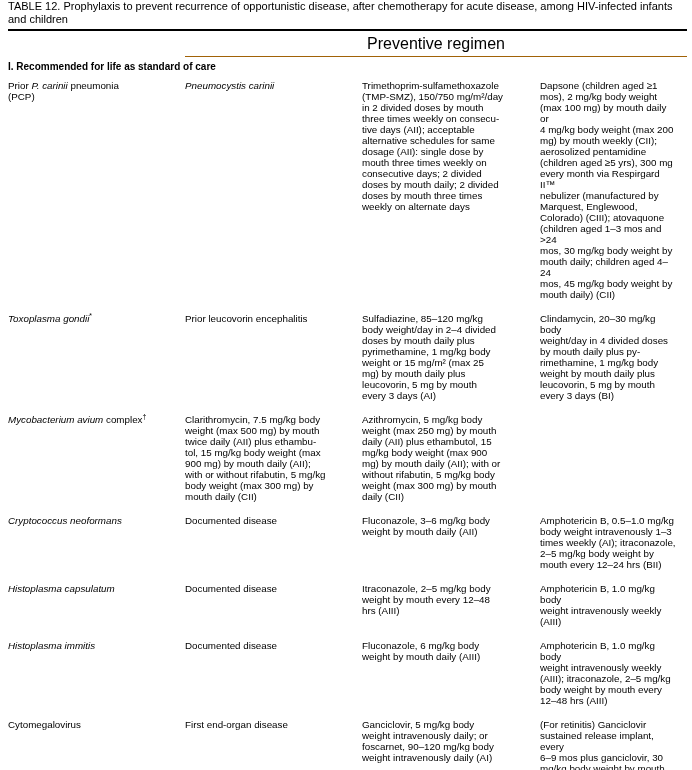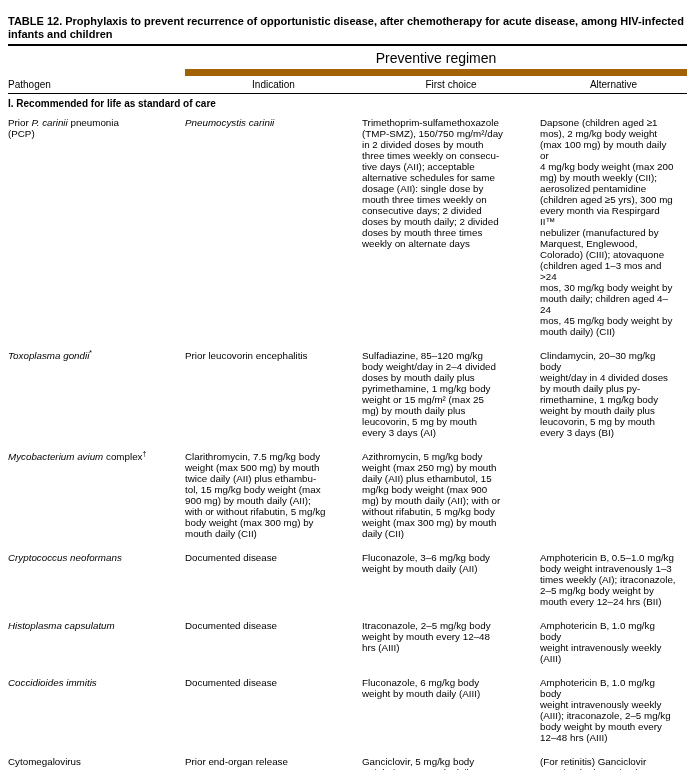--- a/index.html
+++ b/index.html
@@ -3,29 +3,29 @@
 <meta charset="utf-8">
 <style>
   html, body { margin: 0; padding: 0; background: #ffffff; color: #000000; }
   body {
     width: 692px; height: 770px; overflow: hidden;
     font-family: "Liberation Sans", sans-serif;
     -webkit-font-smoothing: antialiased;
   }
   .page { margin: 0 5px 0 8px; }
   .title {
-    font-weight: bold; font-size: 11px; line-height: 13px;
-    padding: 15px 0 3px 0;
+    font-weight: normal; font-size: 11px; line-height: 13px;
+    padding: 0 0 3px 0;
   }
   .rule-thick { border-top: 2px solid #000; height: 0; }
   .grid4 { display: grid; grid-template-columns: 177px 177px 178px 1fr; }
   .grid2 { display: grid; grid-template-columns: 177px 1fr; }
   .regimen-span {
-    text-align: center; font-size: 14px; padding: 4px 0 3px 0;
-    border-bottom: 7px solid #a16207;
+    text-align: center; font-size: 16px; padding: 4px 0 3px 0;
+    border-bottom: 1px solid #a16207;
   }
   .colhead-row { border-bottom: 1px solid #000; font-size: 10px; }
   .colhead-row .ch { padding: 3px 0 3px 0; }
   .ch-left { text-align: left; }
   .ch-center { text-align: center; }
   .section-head { font-weight: bold; font-size: 10px; padding: 4px 0 8px 0; }
   .trow { margin-bottom: 13px; }
   .trow:last-child { margin-bottom: 0; }
   .cell {
     font-size: 9.8px; line-height: 11px;
@@ -40,26 +40,20 @@
 <div class="page">
 
   <div class="title">TABLE 12. Prophylaxis to prevent recurrence of opportunistic disease, after chemotherapy for acute disease, among HIV-infected infants and children</div>
   <div class="rule-thick"></div>
 
   <div class="grid2">
     <div></div>
     <div class="regimen-span">Preventive regimen</div>
   </div>
 
-  <div class="grid4 colhead-row">
-    <div class="ch ch-left">Pathogen</div>
-    <div class="ch ch-center">Indication</div>
-    <div class="ch ch-center">First choice</div>
-    <div class="ch ch-center">Alternative</div>
-  </div>
 
   <div class="section-head">I. Recommended for life as standard of care</div>
 
   <div class="grid4 trow">
     <div class="cell"><span>Prior </span><span class="i">P. carinii</span><span> pneumonia
 (PCP)</span></div>
     <div class="cell"><span class="i">Pneumocystis carinii</span><span></span><span class="sup"></span></div>
     <div class="cell">Trimethoprim-sulfamethoxazole
 (TMP-SMZ), 150/750 mg/m²/day
 in 2 divided doses by mouth
@@ -147,34 +141,34 @@
     <div class="cell"><span>Documented disease</span><span class="i"></span><span></span></div>
     <div class="cell">Itraconazole, 2–5 mg/kg body
 weight by mouth every 12–48
 hrs (AIII)</div>
     <div class="cell">Amphotericin B, 1.0 mg/kg body
 weight intravenously weekly
 (AIII)</div>
   </div>
 
   <div class="grid4 trow">
-    <div class="cell"><span class="i">Coccidioides immitis</span><span></span><span class="sup"></span></div>
+    <div class="cell"><span class="i">Histoplasma immitis</span><span></span><span class="sup"></span></div>
     <div class="cell"><span>Documented disease</span><span class="i"></span><span></span></div>
     <div class="cell">Fluconazole, 6 mg/kg body
 weight by mouth daily (AIII)</div>
     <div class="cell">Amphotericin B, 1.0 mg/kg body
 weight intravenously weekly
 (AIII); itraconazole, 2–5 mg/kg
 body weight by mouth every
 12–48 hrs (AIII)</div>
   </div>
 
   <div class="grid4 trow">
     <div class="cell"><span class="i"></span><span>Cytomegalovirus</span><span class="sup"></span></div>
-    <div class="cell"><span>Prior end-organ release</span><span class="i"></span><span></span></div>
+    <div class="cell"><span>First end-organ disease</span><span class="i"></span><span></span></div>
     <div class="cell">Ganciclovir, 5 mg/kg body
 weight intravenously daily; or
 foscarnet, 90–120 mg/kg body
 weight intravenously daily (AI)</div>
     <div class="cell">(For retinitis) Ganciclovir
 sustained release implant, every
 6–9 mos plus ganciclovir, 30
 mg/kg body weight by mouth
 three times daily (BIII)</div>
   </div>

